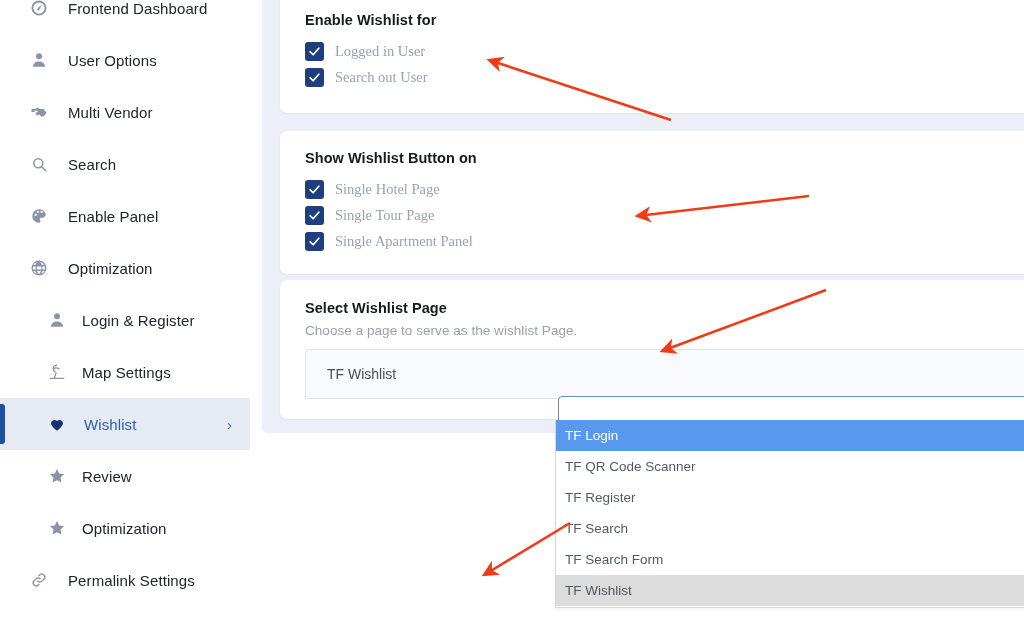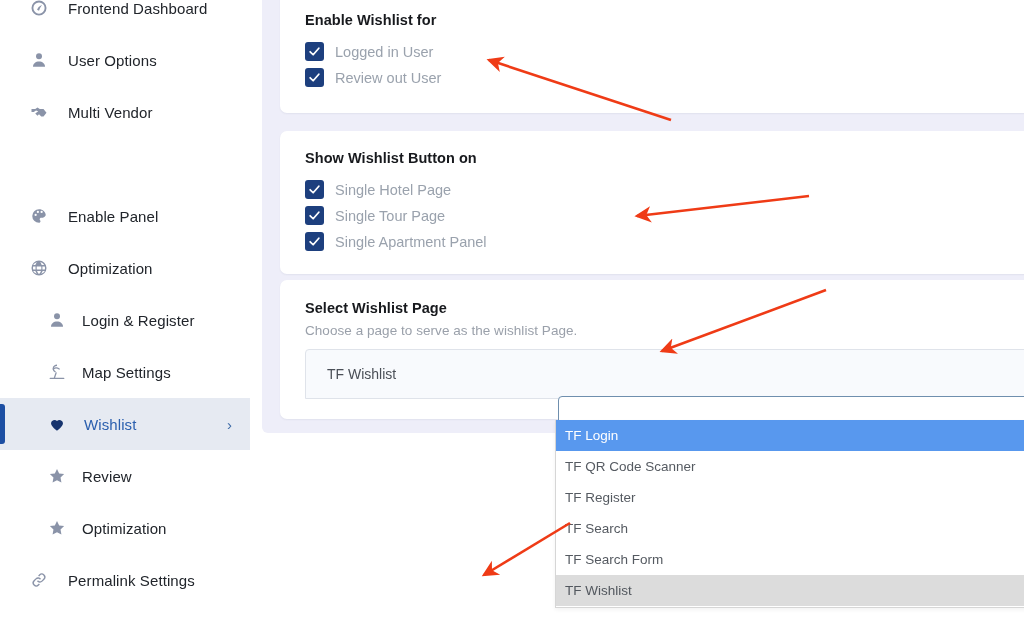--- a/index.html
+++ b/index.html
@@ -91,21 +91,21 @@
     letter-spacing: .05px;
   }
   .card-sub {
     position: absolute; left: 25px;
     font-size: 13.5px; color: #9aa0aa;
     letter-spacing: .05px;
   }
 
   .cb-row {
     position: absolute; left: 25px;
-    display: flex; align-items: center; cursor: pointer;
+    display: flex; align-items: center; cursor: pointer; font-family: Liberation Serif, serif;
   }
   .cb-box {
     width: 19px; height: 19px; border-radius: 3px;
     background: #1d3f7e;
     display: flex; align-items: center; justify-content: center;
     flex: 0 0 auto;
   }
   .cb-box svg { width: 13px; height: 13px; display: block; }
   .cb-label {
     margin-left: 11px; font-size: 14.5px; color: #9aa2ad;
@@ -192,20 +192,29 @@
 
     <div class="nav-item" style="top:86px">
       <span class="nav-icon">
         <svg viewBox="0 0 24 24" fill="currentColor">
             <path d="M2 8h5l3-2 3 2h5l4 5-4 5h-3l-3-3-2 2-3-3 4-3-3-1-3 2H2z"></path>
           </svg>
       </span>
       <span class="nav-label">Multi Vendor</span>
     </div>
 
+    <div class="nav-item" style="top:138px">
+      <span class="nav-icon">
+        <svg viewBox="0 0 24 24" fill="none" stroke="currentColor" stroke-width="2">
+            <circle cx="11" cy="11" r="6"></circle>
+            <line x1="15.6" y1="15.6" x2="21" y2="21" stroke-linecap="round"></line>
+          </svg>
+      </span>
+      <span class="nav-label">Search</span>
+    </div>
 
     <div class="nav-item" style="top:190px">
       <span class="nav-icon">
         <svg viewBox="0 0 24 24" fill="currentColor">
             <path d="M12 3a9 9 0 100 18c1.1 0 2-.9 2-2 0-.5-.2-1-.6-1.4-.3-.4-.5-.8-.5-1.3 0-1.1.9-2 2-2h2.4A5.7 5.7 0 0021 11c0-4.4-4-8-9-8zm-4.5 9a1.5 1.5 0 110-3 1.5 1.5 0 010 3zm3-4a1.5 1.5 0 110-3 1.5 1.5 0 010 3zm5 0a1.5 1.5 0 110-3 1.5 1.5 0 010 3z"></path>
           </svg>
       </span>
       <span class="nav-label">Enable Panel</span>
     </div>
 
@@ -294,21 +303,21 @@
         </span>
         <span class="cb-label">Logged in User</span>
       </div>
 
       <div class="cb-row" style="top:78px">
         <span class="cb-box">
           <svg viewBox="0 0 24 24" fill="none" stroke="#ffffff" stroke-width="3.2" stroke-linecap="round" stroke-linejoin="round">
               <polyline points="4,12.5 9.5,18 20,6"></polyline>
             </svg>
         </span>
-        <span class="cb-label">Review out User</span>
+        <span class="cb-label">Search out User</span>
       </div>
     </section>
 
     <section class="card" id="card-show">
       <div class="card-title" style="top:19px">Show Wishlist Button on</div>
 
       <div class="cb-row" style="top:49px">
         <span class="cb-box">
           <svg viewBox="0 0 24 24" fill="none" stroke="#ffffff" stroke-width="3.2" stroke-linecap="round" stroke-linejoin="round">
               <polyline points="4,12.5 9.5,18 20,6"></polyline>

